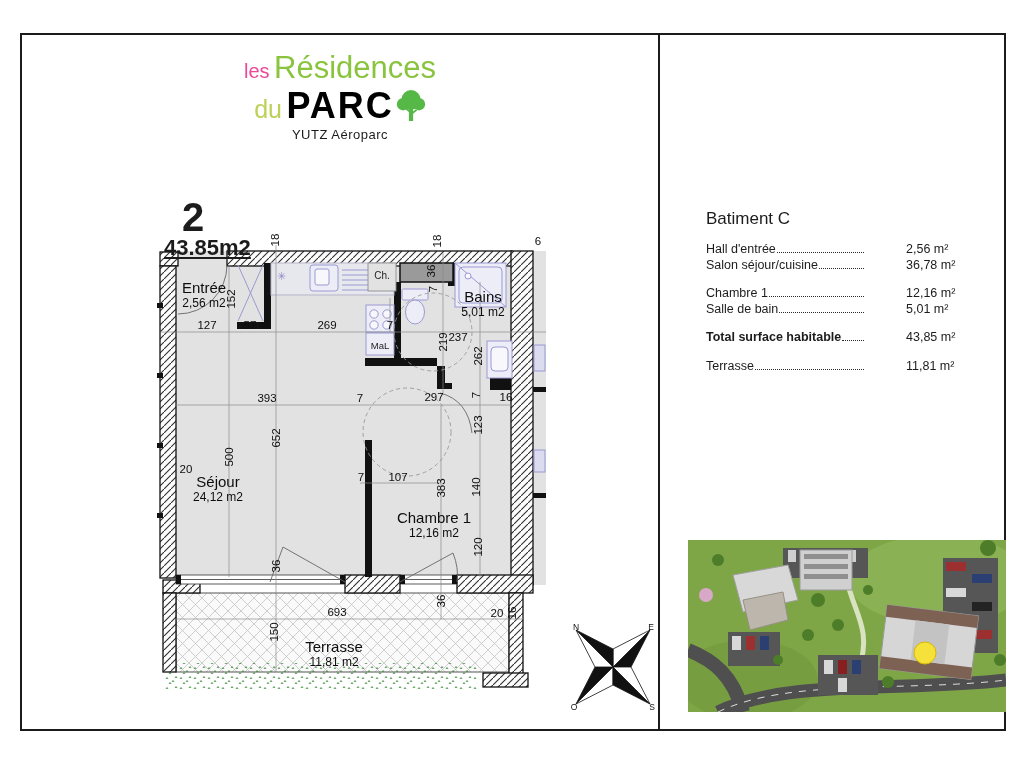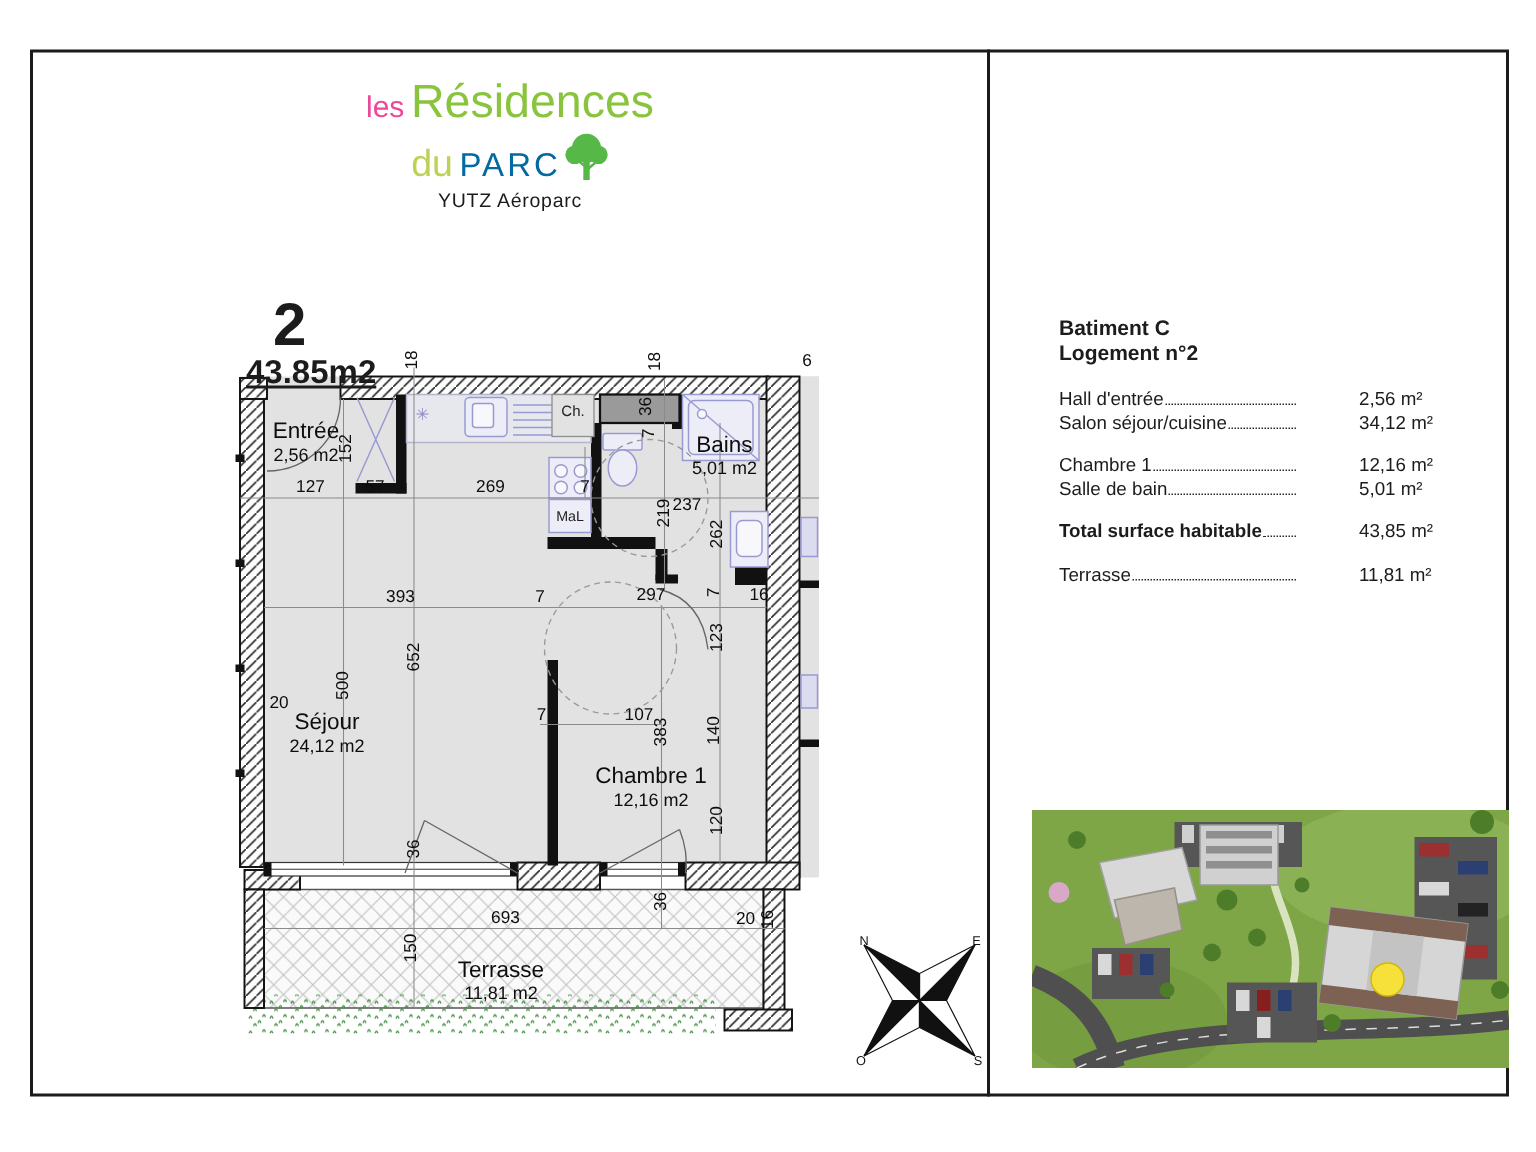--- a/index.html
+++ b/index.html
@@ -7,40 +7,40 @@
   .abs{position:absolute;}
   
   #frame{left:20px;top:33px;width:986px;height:698px;border:2px solid #1b1b1b;box-sizing:border-box;background:#fff;}
   #divider{left:658px;top:33px;width:2px;height:698px;background:#1b1b1b;}
   
   #logo{left:175px;top:52px;width:330px;text-align:center;line-height:1.05;}
   #logo .l1 .les{font-size:20px;color:#ec4899;}
   #logo .l1 .res{font-size:31px;color:#8ac43f;}
   #logo .l2{margin-top:2px;}
   #logo .l2 .du{font-size:25px;color:#bdd157;}
-  #logo .l2 .parc{font-size:22px;color:#0369a1;letter-spacing:2px;font-weight:normal;}
+  #logo .l2 .parc{font-size:36px;color:#000000;letter-spacing:2px;font-weight:bold;}
   #logo .l2 svg{vertical-align:-6px;margin-left:2px;}
   #logo .sub{font-size:13px;color:#1b1b1b;margin-top:4px;letter-spacing:0.5px;}
   
   #plan{left:150px;top:195px;width:420px;height:525px;}
   #plan svg{position:absolute;left:0;top:0;}
   #unit-number{position:absolute;left:32px;top:0px;font-size:40px;font-weight:bold;}
   #unit-area{position:absolute;left:14px;top:40px;font-size:22px;font-weight:bold;text-decoration:underline;}
   .dim{position:absolute;font-size:11.5px;color:#0d0d0d;white-space:nowrap;
        transform:translate(-50%,-50%);}
   .dim.rot{transform:translate(-50%,-50%) rotate(-90deg);}
   .room{position:absolute;transform:translateX(-50%);text-align:center;color:#0d0d0d;}
   .room .rn{display:block;font-size:15px;}
   .room .ra{display:block;font-size:12px;}
   .fixlab{position:absolute;transform:translate(-50%,-50%);font-size:10px;color:#222;}
   
   #compass{left:568px;top:622px;width:90px;height:90px;}
   
   #details{left:706px;top:210px;width:262px;font-size:12.5px;line-height:15.5px;}
-  #details .t{font-weight:bold;font-size:14px;line-height:17px;}
+  #details .t{font-weight:normal;font-size:17px;line-height:17px;}
   #detail-rows{margin-top:15px;}
   .arow{display:flex;align-items:baseline;}
   .arow.sp{margin-top:13px;}
   .alabel{white-space:nowrap;}
   .arow.bold .alabel{font-weight:bold;}
   .leader{flex:1;border-bottom:1.6px dotted #2a2a2a;margin:0 42px 2px 1px;min-width:8px;}
   .aval{width:62px;white-space:nowrap;}
   
   #site{left:688px;top:540px;width:318px;height:172px;}
 </style>
@@ -218,21 +218,21 @@
       <span class="dim rot" style="left: 283px; top: 94px;">7</span>
       <span class="dim" style="left: 117px; top: 203px;">393</span>
       <span class="dim" style="left: 210px; top: 203px;">7</span>
       <span class="dim" style="left: 284px; top: 202px;">297</span>
       <span class="dim rot" style="left: 326px; top: 200px;">7</span>
       <span class="dim" style="left: 356px; top: 202px;">16</span>
       <span class="dim rot" style="left: 126px; top: 243px;">652</span>
       <span class="dim rot" style="left: 79px; top: 262px;">500</span>
       <span class="dim" style="left: 36px; top: 274px;">20</span>
       <span class="dim" style="left: 211px; top: 282px;">7</span>
-      <span class="dim" style="left: 248px; top: 282px; margin-left: 28px;">107</span>
+      <span class="dim" style="left: 248px; top: 282px;">107</span>
       <span class="dim rot" style="left: 291px; top: 293px;">383</span>
       <span class="dim rot" style="left: 328px; top: 230px;">123</span>
       <span class="dim rot" style="left: 326px; top: 292px;">140</span>
       <span class="dim rot" style="left: 328px; top: 352px;">120</span>
       <span class="dim rot" style="left: 126px; top: 371px;">36</span>
       <span class="dim rot" style="left: 291px; top: 406px;">36</span>
       <span class="dim" style="left: 187px; top: 417px;">693</span>
       <span class="dim rot" style="left: 124px; top: 437px;">150</span>
       <span class="dim" style="left: 347px; top: 418px;">20</span>
       <span class="dim rot" style="left: 362px; top: 418px;">16</span>
@@ -257,31 +257,30 @@
       <text x="8" y="8">N</text>
       <text x="83" y="8">E</text>
       <text x="6" y="88">O</text>
       <text x="84" y="88">S</text>
     </g>
   </svg>
 </div>
 
 <div id="details" class="abs">
   <div class="t">Batiment C</div>
-  <div class="t">Logement n°2</div>
   <div id="detail-rows">
       <div class="arow">
         <span class="alabel">Hall d'entrée</span>
         <span class="leader"></span>
         <span class="aval">2,56 m²</span>
       </div>
       <div class="arow">
         <span class="alabel">Salon séjour/cuisine</span>
         <span class="leader"></span>
-        <span class="aval">34,12 m²</span>
+        <span class="aval">36,78 m²</span>
       </div>
       <div class="arow sp">
         <span class="alabel">Chambre 1</span>
         <span class="leader"></span>
         <span class="aval">12,16 m²</span>
       </div>
       <div class="arow">
         <span class="alabel">Salle de bain</span>
         <span class="leader"></span>
         <span class="aval">5,01 m²</span>

